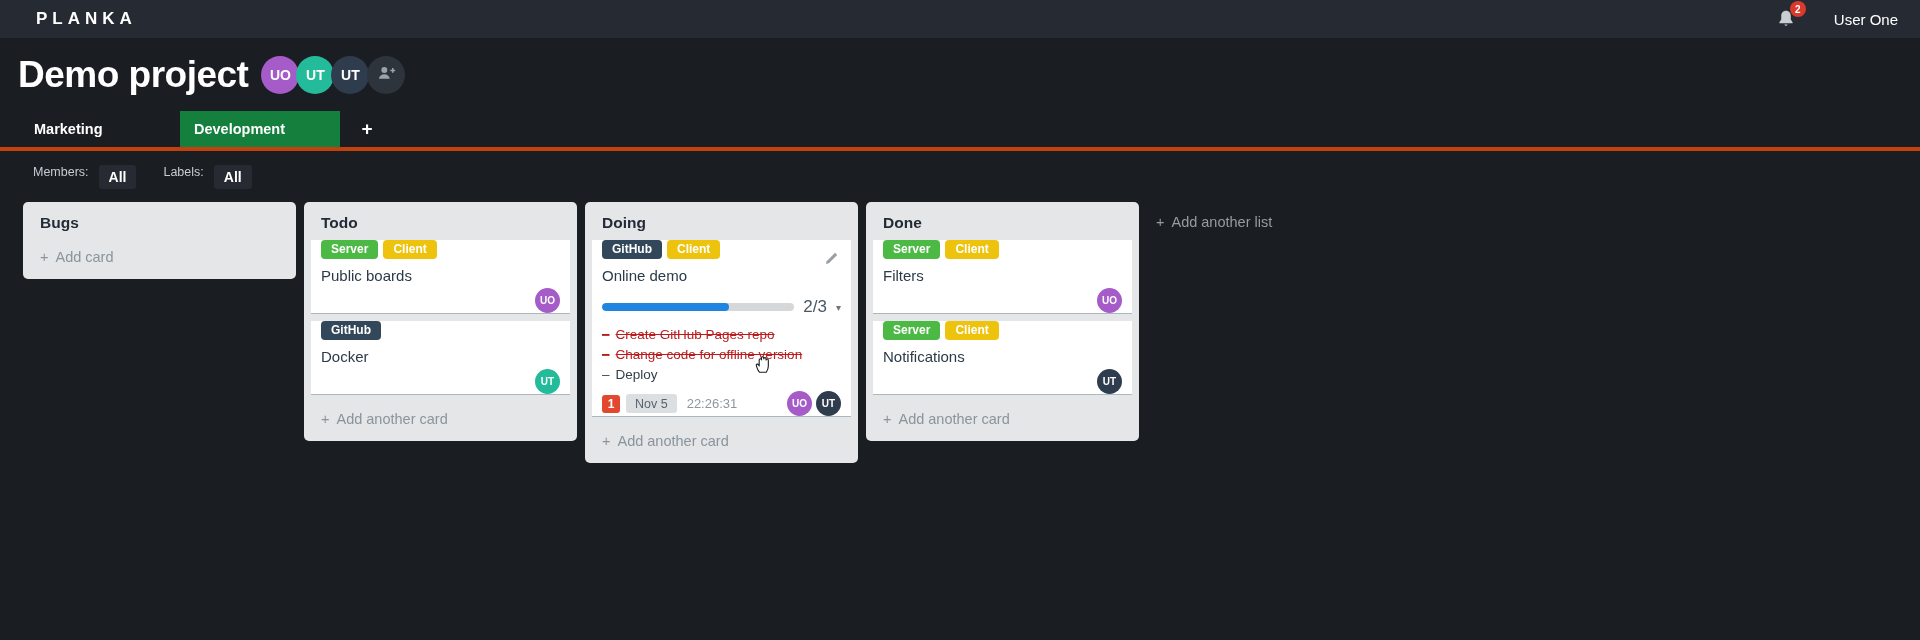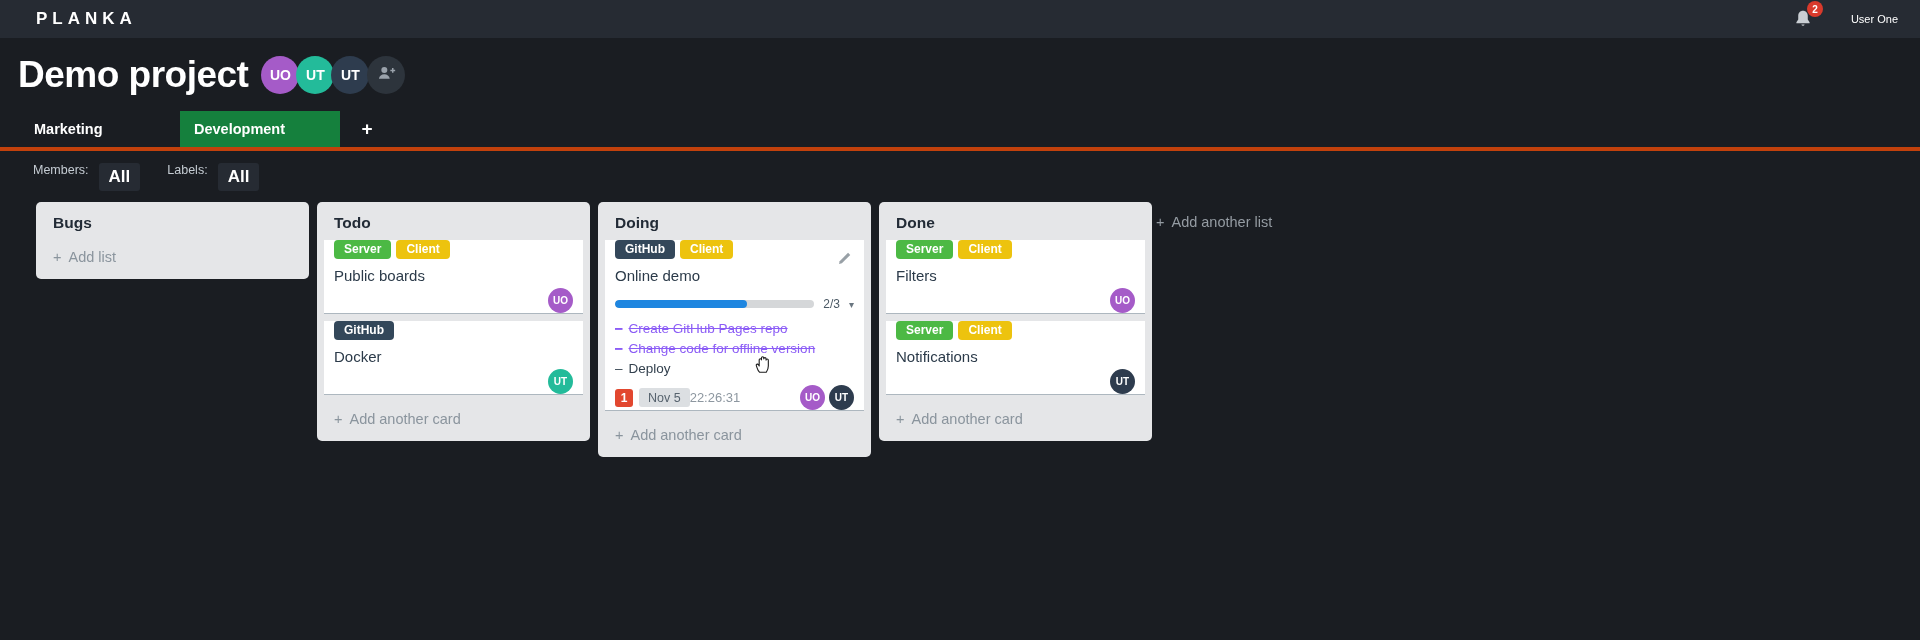--- a/index.html
+++ b/index.html
@@ -21,21 +21,21 @@
     letter-spacing:5px; color:#fff;
   }
   .topbar-right { margin-left:auto; display:flex; align-items:center; padding-right:10px; }
   .bell-wrap { position:relative; width:22px; height:22px; cursor:pointer; }
   .bell-wrap svg { display:block; }
   .notif-bubble {
     position:absolute; top:-7px; right:-9px; min-width:16px; height:16px;
     border-radius:50%; color:#fff; font-size:10px; font-weight:bold;
     display:flex; align-items:center; justify-content:center;
   }
-  .username { color:#fff; font-size:11px; margin-left:37px; margin-right:12px; cursor:pointer; }
+  .username { color:#fff; font-size:15px; margin-left:37px; margin-right:12px; cursor:pointer; }
 
   
   .project-row {
     position:absolute; top:38px; left:0; height:73px;
     display:flex; align-items:center; padding-left:18px;
   }
   .project-title { font-size:37px; font-weight:bold; color:#fff; letter-spacing:-0.5px; }
   .avatars-lg { display:flex; margin-left:16px; }
   .avatar-lg {
     width:38px; height:38px; border-radius:50%;
@@ -64,29 +64,29 @@
     width:38px; display:flex; align-items:center; justify-content:center;
     margin-left:8px; color:#fff; font-weight:bold; font-size:19px; cursor:pointer;
   }
 
   
   .filter-bar {
     position:absolute; top:162px; left:33px; height:30px;
     display:flex; align-items:center; font-size:12.5px; color:#c5ccd3;
   }
   .filter-chip {
-    background:#262b33; color:#fff; font-weight:bold; font-size:17px;
+    background:#262b33; color:#fff; font-weight:bold; font-size:14px;
     padding:4px 10px; border-radius:3px; margin-left:10px; cursor:pointer;
   }
   .filter-group + .filter-group { margin-left:27px; }
   .filter-group { display:flex; }
 
   
   .board {
-    position:absolute; top:202px; left:36px;
+    position:absolute; top:202px; left:23px;
     display:flex; align-items:flex-start;
   }
   .list {
     width:273px; background:#e5e6e8; border-radius:5px;
     margin-right:8px; padding-bottom:4px;
   }
   .list-title {
     padding:12px 17px 8px; font-weight:bold; font-size:15.5px; color:#222b36;
     cursor:pointer;
   }
@@ -116,37 +116,37 @@
   
   .edit-btn {
     position:absolute; top:9px; right:10px; background:none; border:0;
     cursor:pointer; line-height:0; padding:2px;
   }
   .progress-row { display:flex; align-items:center; margin-top:13px; gap:9px; }
   .progress-track {
     flex:1; height:8px; background:#d5d7d9; border-radius:4px; overflow:hidden;
   }
   .progress-fill { height:100%; border-radius:4px; }
-  .progress-label { font-size:12px; color:#4a5864; }
+  .progress-label { font-size:17px; color:#4a5864; }
   .caret { color:#6a7680; font-size:10px; cursor:pointer; }
   .tasks { margin-top:7px; }
   .task { font-size:13.5px; color:#33414e; padding:2.5px 0; }
   .task .dash { margin-right:6px; }
-  .task.done { color:#8b5cf6; text-decoration:line-through; }
+  .task.done { color:#b91c1c; text-decoration:line-through; }
   .badges-row { display:flex; align-items:center; margin-top:7px; }
   .notif-badge {
     color:#fff; font-weight:bold; font-size:12px;
     width:18px; height:18px; border-radius:3px;
     display:flex; align-items:center; justify-content:center;
   }
   .due-badge {
     background:#dcdfe2; color:#57636e; font-size:12.5px;
     padding:2.5px 9px; border-radius:3px; margin-left:6px;
   }
-  .timer { color:#8d97a0; font-size:13px; }
+  .timer { color:#8d97a0; font-size:13px; margin-left:10px; }
   .badges-row .avatars-inline { margin-left:auto; display:flex; }
 
   .add-list {
     position:absolute; top:214px; left:1156px;
     color:#959ca3; font-size:14.5px; cursor:pointer;
   }
 
   .cursor-hand { position:absolute; top:352px; left:753px; pointer-events:none; }
 </style>
 </head>
@@ -203,21 +203,21 @@
     <span>Labels:</span>
     <span class="filter-chip">All</span>
   </div>
 </div>
 
 <main class="board">
 
   <div class="list">
     <div class="list-title">Bugs</div>
     <div class="add-card-row">
-      <span class="plus">+</span><span>Add list</span>
+      <span class="plus">+</span><span>Add card</span>
     </div>
   </div>
 
   <div class="list">
     <div class="list-title">Todo</div>
     <div class="cards">
       <div class="card">
         <div class="labels-row">
           <span class="label-pill" style="background-color: rgb(76, 185, 68);">Server</span>
           <span class="label-pill" style="background-color: rgb(237, 195, 14);">Client</span>

